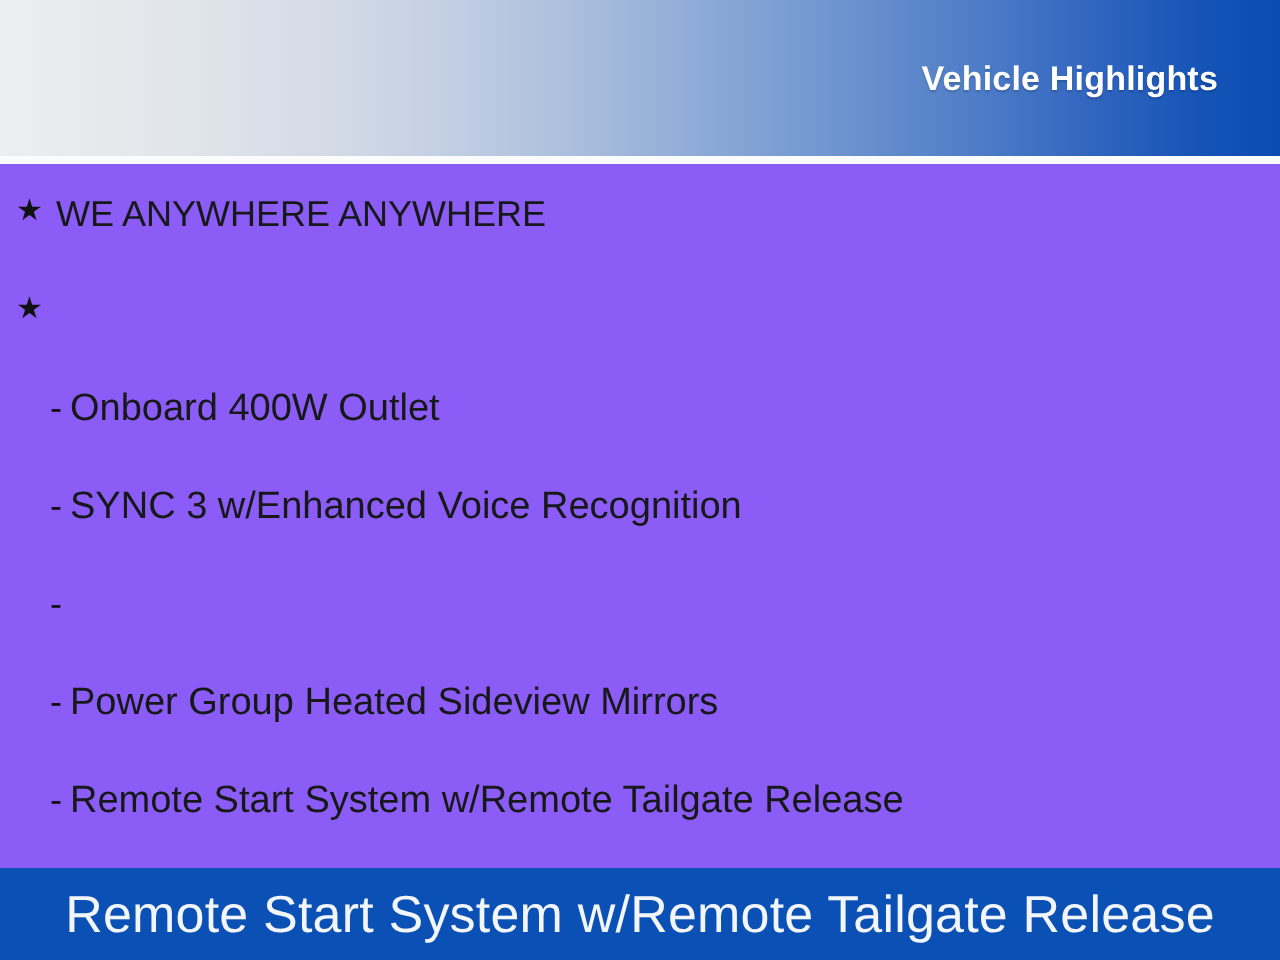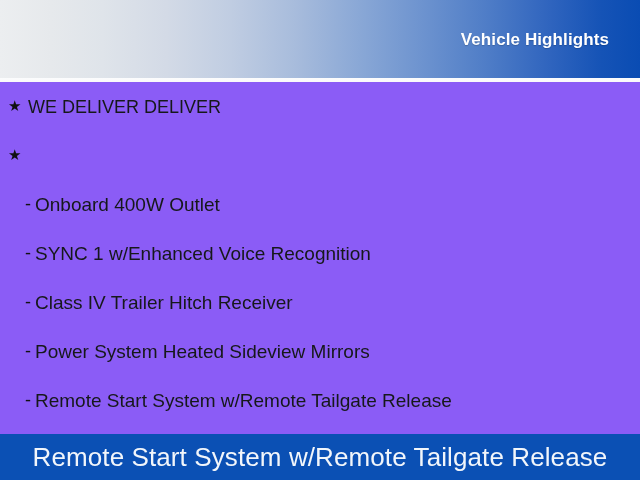--- a/index.html
+++ b/index.html
@@ -147,40 +147,39 @@
 <div id="slide">
 
   <div id="header">
     <div id="header-title">Vehicle Highlights</div>
   </div>
   <div id="header-underline"></div>
 
   <div id="highlights">
       <div class="hl-row lvl-0" style="top: 0px;">
         <span class="hl-marker">★</span>
-        <span class="hl-text">WE DELIVER DELIVER</span>
+        <span class="hl-text">WE ANYWHERE ANYWHERE</span>
       </div>
       <div class="hl-row lvl-0" style="top: 49px;">
         <span class="hl-marker">★</span>
       </div>
       <div class="hl-row lvl-1" style="top: 98px;">
         <span class="hl-marker">-</span>
         <span class="hl-text">Onboard 400W Outlet</span>
       </div>
       <div class="hl-row lvl-1" style="top: 147px;">
         <span class="hl-marker">-</span>
-        <span class="hl-text">SYNC 1 w/Enhanced Voice Recognition</span>
+        <span class="hl-text">SYNC 3 w/Enhanced Voice Recognition</span>
       </div>
       <div class="hl-row lvl-1" style="top: 196px;">
         <span class="hl-marker">-</span>
-        <span class="hl-text">Class IV Trailer Hitch Receiver</span>
       </div>
       <div class="hl-row lvl-1" style="top: 245px;">
         <span class="hl-marker">-</span>
-        <span class="hl-text">Power System Heated Sideview Mirrors</span>
+        <span class="hl-text">Power Group Heated Sideview Mirrors</span>
       </div>
       <div class="hl-row lvl-1" style="top: 294px;">
         <span class="hl-marker">-</span>
         <span class="hl-text">Remote Start System w/Remote Tailgate Release</span>
       </div>
     </div>
 
   <div id="footer-top-edge"></div>
   <div id="footer-bar">
     <div id="footer-caption">Remote Start System w/Remote Tailgate Release</div>

